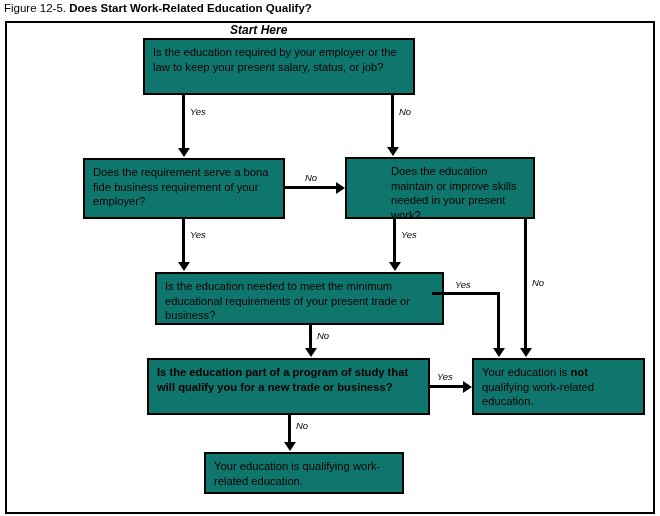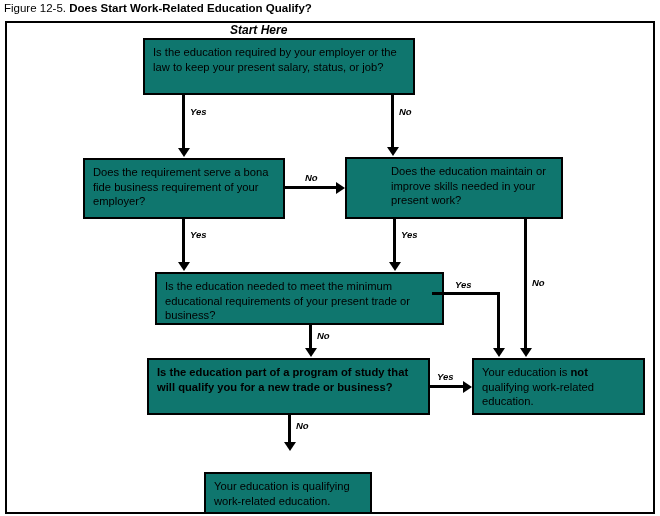--- a/index.html
+++ b/index.html
@@ -61,21 +61,20 @@
     padding: 5px 7px 4px 8px;
     text-align: left;
   }
   .node b { font-weight: bold; }
   .edge-label {
     position: absolute;
     font-style: italic;
     font-size: 9.5px;
     line-height: 11px;
     white-space: nowrap;
-    font-weight: bold;
   }
   .vline {
     position: absolute;
     width: 3px;
     background: #000000;
   }
   .hline {
     position: absolute;
     height: 3px;
     background: #000000;
@@ -108,31 +107,31 @@
   </div>
 
   <div class="frame"></div>
 
   <div class="start-here" style="left:230px; top:24px;">Start Here</div>
 
   <div class="node" style="left:143px; top:38px; width:272px; height:57px;">Is the education required by your employer or the law to keep your present salary, status, or job?</div>
 
   <div class="node" style="left:83px; top:158px; width:202px; height:61px;">Does the requirement serve a bona fide business requirement of your employer?</div>
 
-  <div class="node" style="left:345px; top:157px; width:218px; height:62px;padding-left:44px;">Does the education maintain or improve skills needed in your present work?</div>
+  <div class="node" style="left:345px; top:157px; width:190px; height:62px;padding-left:44px;">Does the education maintain or improve skills needed in your present work?</div>
 
   <div class="node" style="left:143px; top:272px; width:289px; height:53px;margin-left:12px;">Is the education needed to meet the minimum educational requirements of your present trade or business?</div>
 
   <div class="node" style="left:147px; top:358px; width:283px; height:57px;font-weight:bold;">Is the education part of a program of study that will qualify you for a new trade or business?</div>
 
   <div class="node" style="left:472px; top:358px; width:173px; height:57px;">
     <span>Your education is </span><b>not</b><span> qualifying work-related education.</span>
   </div>
 
-  <div class="node" style="left:204px; top:472px; width:168px; height:42px;">Your education is qualifying work-related education.</div>
+  <div class="node" style="left:204px; top:452px; width:200px; height:42px;">Your education is qualifying work-related education.</div>
 
   <div class="vline" style="left:182px; top:95px; height:54px;"></div>
   <div class="arrow-down" style="left:178px; top:148px;"></div>
   <div class="edge-label" style="left:190px; top:106px;">Yes</div>
 
   <div class="vline" style="left:391px; top:95px; height:53px;"></div>
   <div class="arrow-down" style="left:387px; top:147px;"></div>
   <div class="edge-label" style="left:399px; top:106px;">No</div>
 
   <div class="hline" style="left:285px; top:186px; width:52px;"></div>

